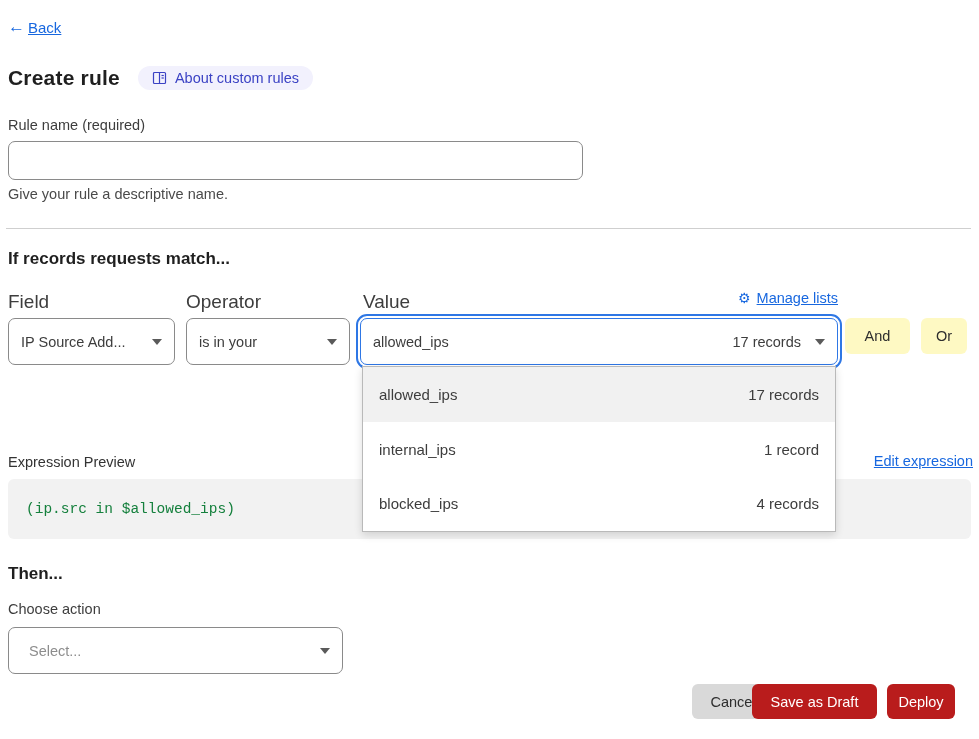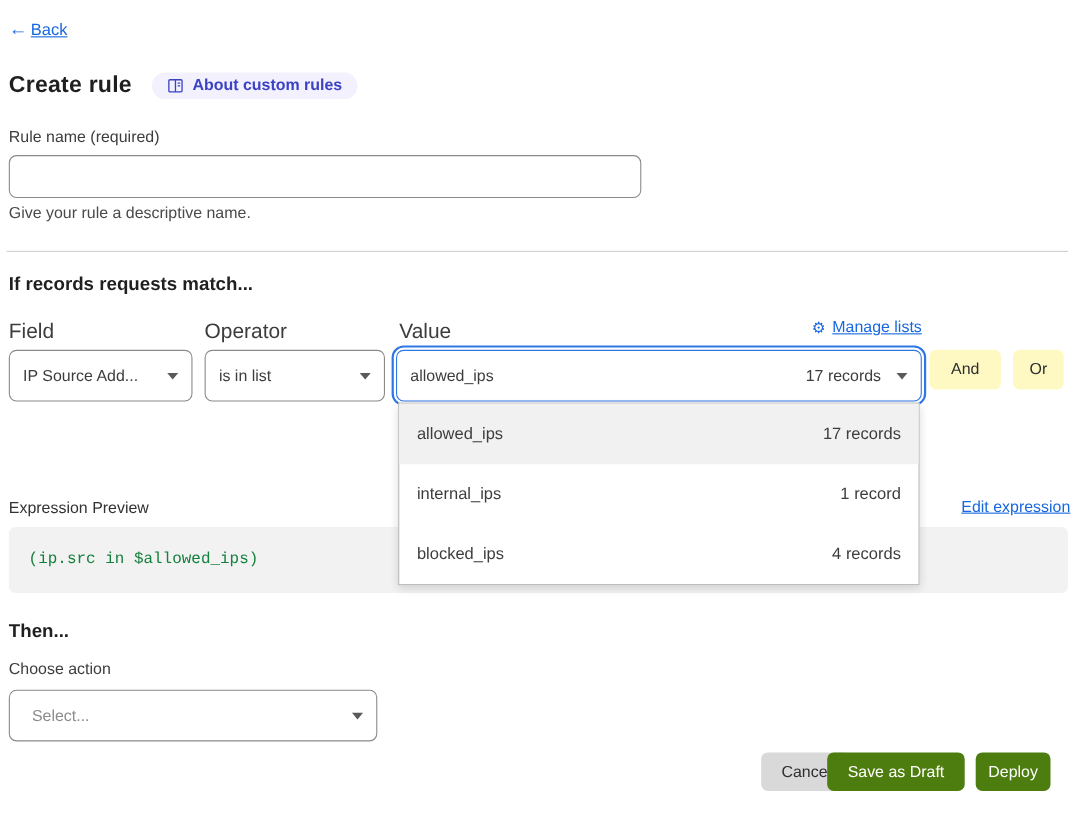--- a/index.html
+++ b/index.html
@@ -24,21 +24,20 @@
   .back-link .txt { text-decoration: underline; }
 
   
   .title-row { left: 8px; top: 66px; display: flex; align-items: center; gap: 18px; }
   .page-title { font-size: 21px; font-weight: bold; color: #1f1f1f; letter-spacing: 0.2px; }
   .about-badge {
     display: inline-flex; align-items: center; gap: 8px;
     background: #f2f1fd; color: #3b42c4;
     font-size: 14.5px; padding: 4px 14px; border-radius: 15px;
     cursor: pointer;
-    font-weight: bold;
   }
   .about-badge svg { display: block; }
 
   
   .field-label { font-size: 14.5px; color: #3d3d3d; }
   .rule-name-label { left: 8px; top: 117px; }
   .rule-name-input {
     left: 8px; top: 141px; width: 575px; height: 39px;
     border: 1px solid #8a8a8a; border-radius: 7px;
     font-size: 14px; padding: 0 12px; color: #3d3d3d;
@@ -138,21 +137,21 @@
   .action-select { left: 8px; top: 627px; width: 335px; padding-left: 20px; }
   .placeholder { color: #8d8d8d; }
 
   
   .footer-btn {
     top: 684px; height: 35px; border: none; border-radius: 6px;
     font-size: 14.5px; cursor: pointer;
     font-family: "Liberation Sans", sans-serif;
   }
   .cancel-btn { left: 692px; width: 82px; background: #d9d9d9; color: #2e2e2e; }
-  .blue-btn { background: #4d7c0f; color: #ffffff; }
+  .blue-btn { background: #b91c1c; color: #ffffff; }
   .save-draft-btn { left: 752px; width: 125px; }
   .deploy-btn { left: 887px; width: 68px; }
 </style>
 </head>
 <body>
 
 <a class="abs back-link">
   <span class="arrow">←</span>
   <span class="txt">Back</span>
 </a>
@@ -188,21 +187,21 @@
   <span class="gear-glyph">⚙</span>
   <span class="txt">Manage lists</span>
 </div>
 
 <div class="abs select-box field-select">
   <span class="grow">IP Source Add...</span>
   <span class="caret"></span>
 </div>
 
 <div class="abs select-box operator-select">
-  <span class="grow">is in list</span>
+  <span class="grow">is in your</span>
   <span class="caret"></span>
 </div>
 
 <div class="abs select-box value-select">
   <span class="grow">allowed_ips</span>
   <span class="records">17 records</span>
   <span class="caret"></span>
 </div>
 
 <button class="abs gray-btn and-btn">And</button>

